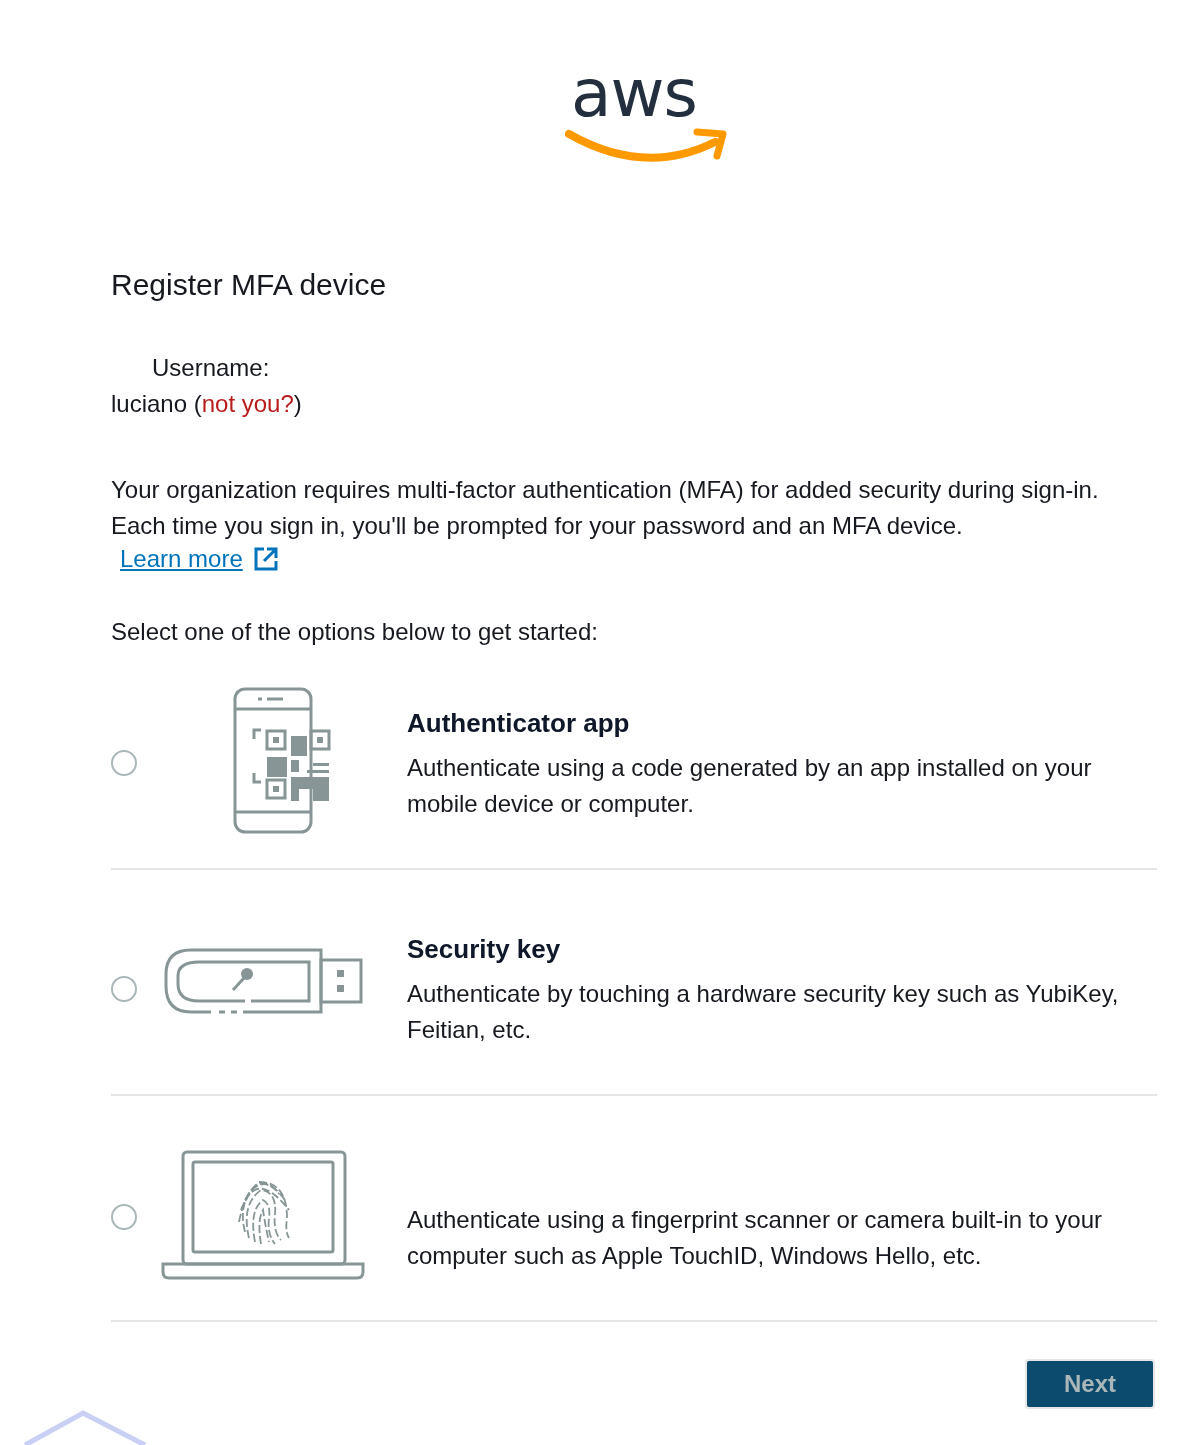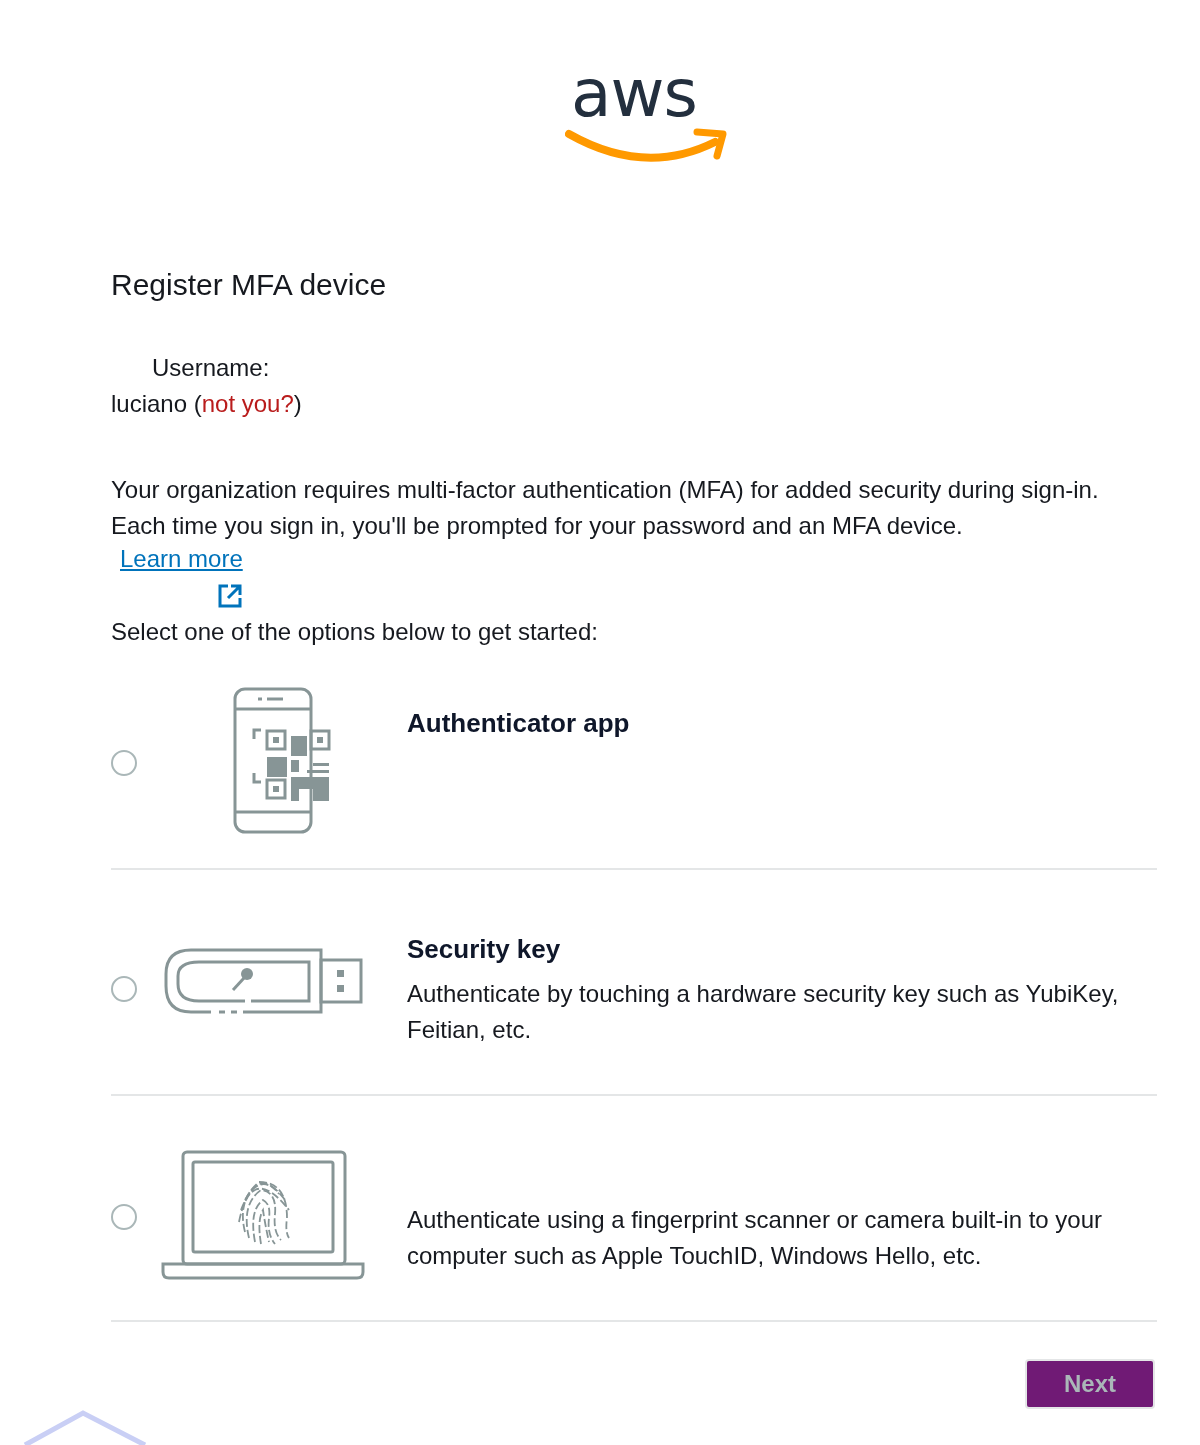--- a/index.html
+++ b/index.html
@@ -7,29 +7,29 @@
          font-family:"Liberation Sans", "DejaVu Sans", sans-serif; color:#16191f; }
   .logo { position:absolute; left:553px; top:62px; width:165px; height:105px;margin-left:12px; }
   .logo-text { position:absolute; left:6px; top:-8px; font-family:"DejaVu Sans", sans-serif;
                font-size:66px; font-weight:500; color:#232f3e; letter-spacing:-1px; line-height:80px; }
   .logo svg { position:absolute; left:0; top:60px; }
   .title { position:absolute; left:111px; top:268px; font-size:30px; font-weight:normal; color:#16191f; margin:0; }
   .label-user { position:absolute; left:111px; top:354px; font-size:24px;margin-left:41px; }
   .user-line { position:absolute; left:111px; top:390px; font-size:24px; }
   a.link { color:#b91c1c; text-decoration:none; }
   .intro { position:absolute; left:111px; top:472px; width:1030px; font-size:24px; line-height:36px; }
-  .learn { position:absolute; left:120px; top:545px; font-size:24px; color:#0073bb; display:flex; align-items:flex-end; gap:10px;flex-direction:column; }
+  .learn { position:absolute; left:120px; top:545px; font-size:24px; color:#0073bb; display:flex; align-items:center; gap:10px; }
   .select-text { position:absolute; left:111px; top:618px; font-size:24px; }
   .option { position:absolute; left:111px; width:1046px; border-bottom:2px solid #e4e6e7; }
   .radio { position:absolute; left:0; width:22px; height:22px; border:2px solid #aab7b8; border-radius:50%; background:#fff; cursor:pointer; }
   .opt-icon { position:absolute; }
   .opt-title { position:absolute; left:296px; font-size:26px; font-weight:bold; color:#0f172a; }
   .opt-desc { position:absolute; left:296px; width:750px; font-size:24px; line-height:36px; color:#16191f; }
   .next-btn { position:absolute; left:1025px; top:1359px; width:130px; height:50px; border:2px solid #e4e6e7; border-radius:4px;
-              background:#701a75; color:#aab7b8; font-size:24px; font-weight:bold; font-family:"Liberation Sans", sans-serif; }
+              background:#0c4a6e; color:#aab7b8; font-size:24px; font-weight:bold; font-family:"Liberation Sans", sans-serif; }
   .deco { position:absolute; left:20px; top:1410px; }
 </style>
 </head>
 <body>
 
 <div class="logo">
   <span class="logo-text">aws</span>
   <svg width="165" height="45" viewBox="0 0 165 45">
     <path d="M4 12 Q 80 55 150 20" stroke="#ff9900" stroke-width="8" fill="none" stroke-linecap="round"></path>
     <path d="M132 10 L158 12 L152 34" stroke="#ff9900" stroke-width="7" fill="none" stroke-linecap="round" stroke-linejoin="round"></path>
@@ -73,20 +73,21 @@
     <rect x="80" y="45" width="18" height="18" stroke="#879596" stroke-width="3" fill="none"></rect>
     <rect x="86" y="51" width="6" height="6" fill="#879596"></rect>
     <rect x="60" y="74" width="8" height="12" fill="#879596"></rect>
     <rect x="82" y="77" width="16" height="3" fill="#879596"></rect>
     <rect x="76" y="84" width="22" height="3" fill="#879596"></rect>
     <rect x="60" y="91" width="38" height="12" fill="#879596"></rect>
     <rect x="60" y="103" width="8" height="12" fill="#879596"></rect>
     <rect x="82" y="103" width="16" height="12" fill="#879596"></rect>
   </svg>
   <div class="opt-title" style="top:28px;">Authenticator app</div>
+  <div class="opt-desc" style="top:70px;">Authenticate using a code generated by an app installed on your mobile device or computer.</div>
 </div>
 
 <div class="option" style="top:870px;height:224px;">
   <div class="radio" style="top:106px;"></div>
   <svg class="opt-icon" style="left:52px;top:76px;" width="204" height="72" viewBox="0 0 204 72">
     <path d="M74 66 H28 Q3 66 3 40 V28 Q3 4 28 4 H158 V66 H80" stroke="#879596" stroke-width="3" fill="none"></path>
     <path d="M82 55 H36 Q15 55 15 38 V30 Q15 16 36 16 H146 V55 H88" stroke="#879596" stroke-width="3" fill="none"></path>
     <line x1="48" y1="66" x2="56" y2="66" stroke="#fff" stroke-width="4"></line>
     <line x1="62" y1="66" x2="68" y2="66" stroke="#fff" stroke-width="4"></line>
     <rect x="158" y="14" width="40" height="42" stroke="#879596" stroke-width="3" fill="none"></rect>

